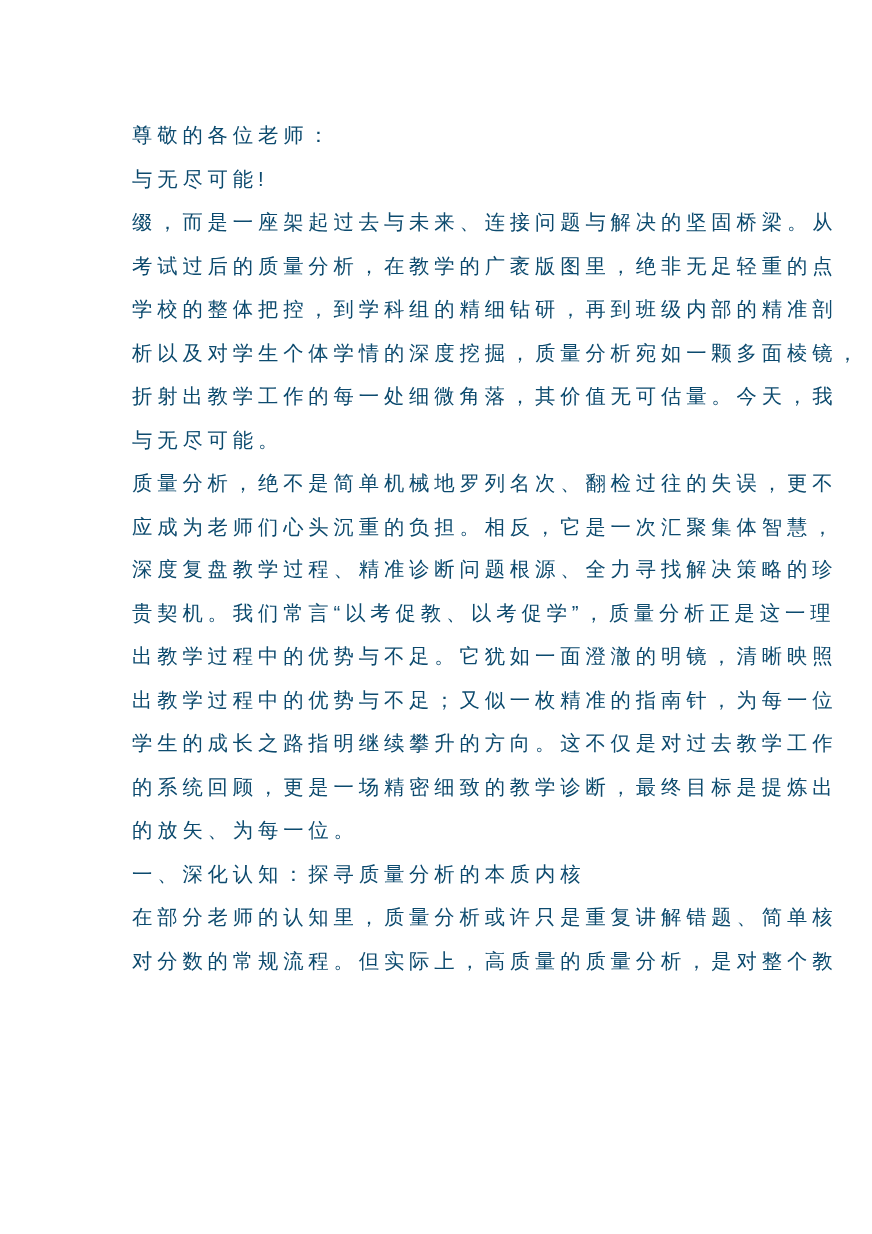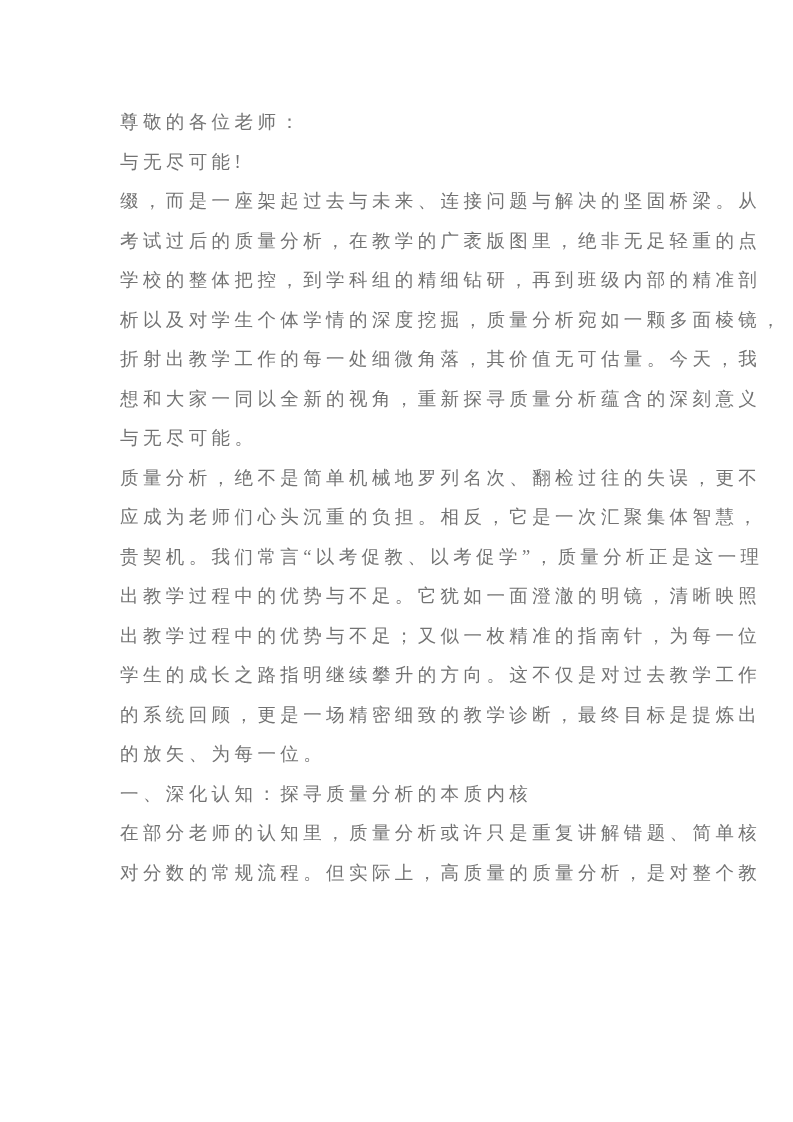--- a/index.html
+++ b/index.html
@@ -2,43 +2,43 @@
 <html><head>
 <meta charset="utf-8">
 <style>
   html, body { margin: 0; padding: 0; background: #ffffff; }
   body { width: 793px; height: 1122px; position: relative; overflow: hidden; }
   .page {
     position: absolute;
     left: 120px;
     top: 103px;
     width: 560px;
-    font-family: Liberation Serif, serif;
+    font-family: Liberation Sans, sans-serif;
     font-size: 18.5px;
-    color: #737373;
+    color: #0c4a6e;
     line-height: 39.5px;
     letter-spacing: 4.4px;
   }
   .line { display: block; white-space: nowrap; height: 39.5px; }
 </style>
 </head>
 <body>
 
 <div class="page">
   <span class="line">尊敬的各位老师：</span>
   <span class="line">与无尽可能!</span>
   <span class="line">缀，而是一座架起过去与未来、连接问题与解决的坚固桥梁。从</span>
   <span class="line">考试过后的质量分析，在教学的广袤版图里，绝非无足轻重的点</span>
   <span class="line">学校的整体把控，到学科组的精细钻研，再到班级内部的精准剖</span>
   <span class="line">析以及对学生个体学情的深度挖掘，质量分析宛如一颗多面棱镜，</span>
   <span class="line">折射出教学工作的每一处细微角落，其价值无可估量。今天，我</span>
-  <span class="line">想和大家一同以全新的视角，重新探寻质量分析蕴含的深刻意义</span>
   <span class="line">与无尽可能。</span>
   <span class="line">质量分析，绝不是简单机械地罗列名次、翻检过往的失误，更不</span>
   <span class="line">应成为老师们心头沉重的负担。相反，它是一次汇聚集体智慧，</span>
+  <span class="line">深度复盘教学过程、精准诊断问题根源、全力寻找解决策略的珍</span>
   <span class="line">贵契机。我们常言“以考促教、以考促学”，质量分析正是这一理</span>
   <span class="line">出教学过程中的优势与不足。它犹如一面澄澈的明镜，清晰映照</span>
   <span class="line">出教学过程中的优势与不足；又似一枚精准的指南针，为每一位</span>
   <span class="line">学生的成长之路指明继续攀升的方向。这不仅是对过去教学工作</span>
   <span class="line">的系统回顾，更是一场精密细致的教学诊断，最终目标是提炼出</span>
   <span class="line">的放矢、为每一位。</span>
   <span class="line">一、深化认知：探寻质量分析的本质内核</span>
   <span class="line">在部分老师的认知里，质量分析或许只是重复讲解错题、简单核</span>
   <span class="line">对分数的常规流程。但实际上，高质量的质量分析，是对整个教</span>
 </div>

